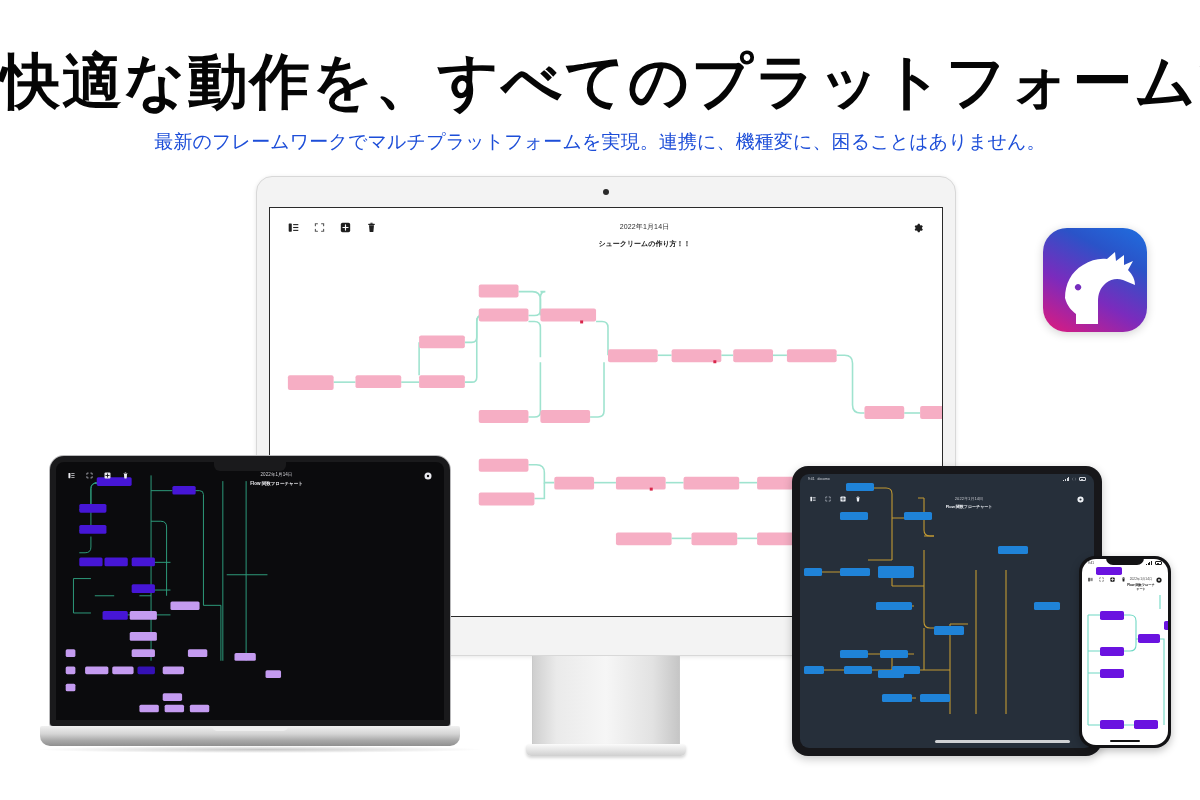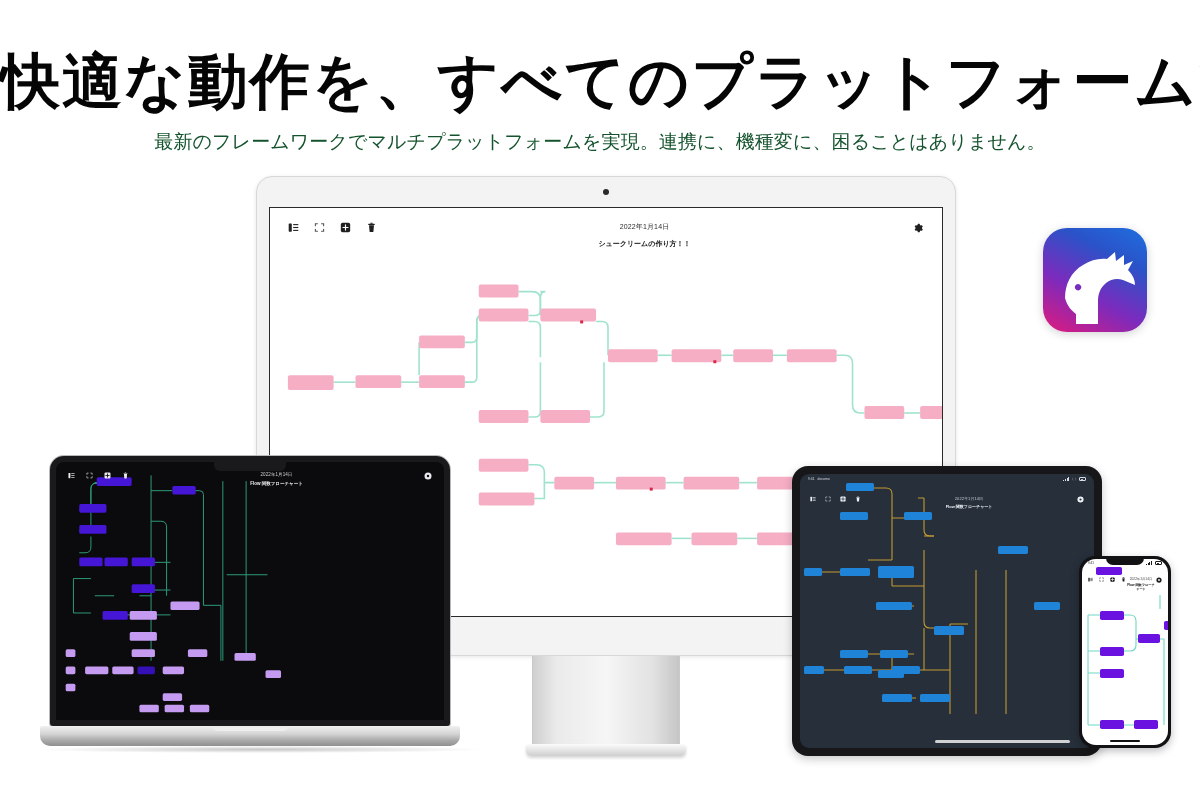--- a/index.html
+++ b/index.html
@@ -35,21 +35,21 @@
     font-weight: 700;
     letter-spacing: 0.035em;
     color: #050505;
     white-space: nowrap;
   }
   .subhead {
     margin-top: 14px;
     font-size: 19px;
     line-height: 1.4;
     font-weight: 400;
-    color: #14532d;
+    color: #1d4ed8;
     letter-spacing: 0.005em;
     white-space: nowrap;
   }
 
   
   .app-icon {
     position: absolute;
     left: 1043px;
     top: 228px;
     width: 104px;

